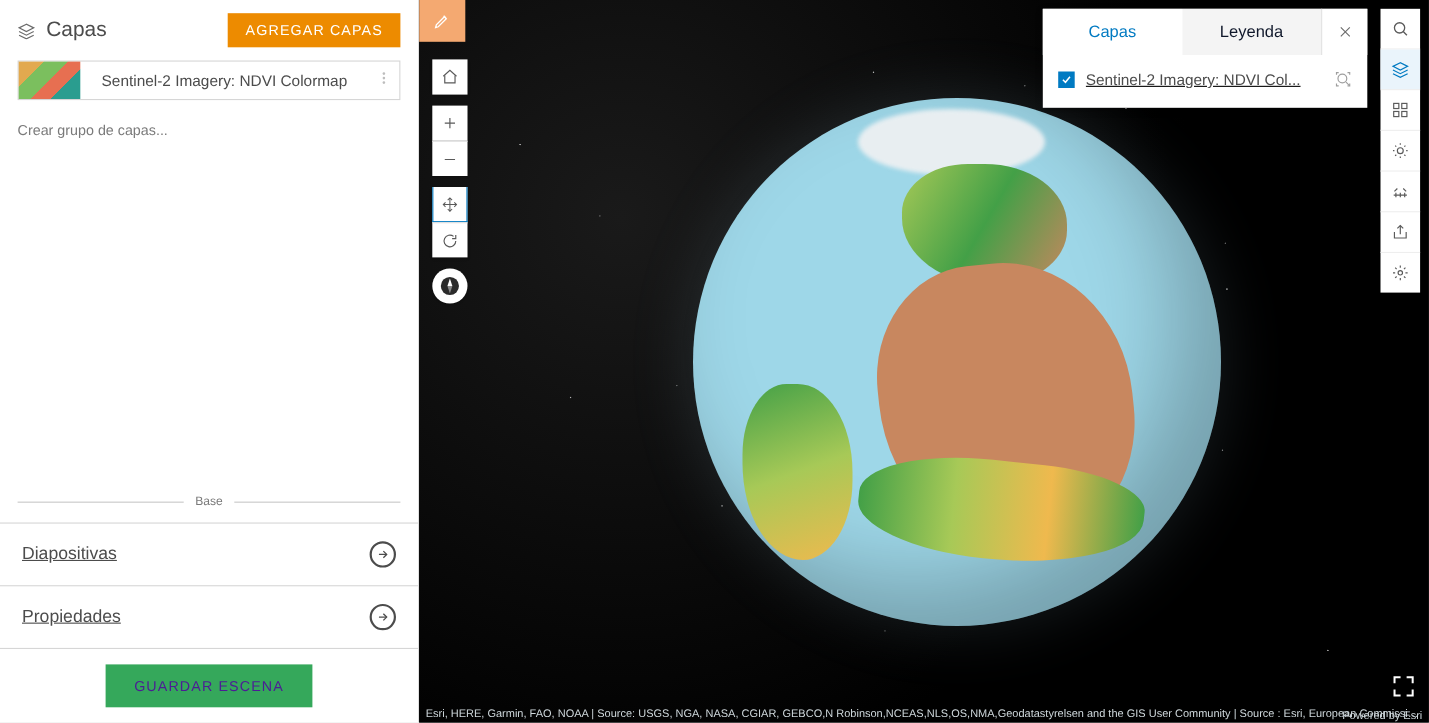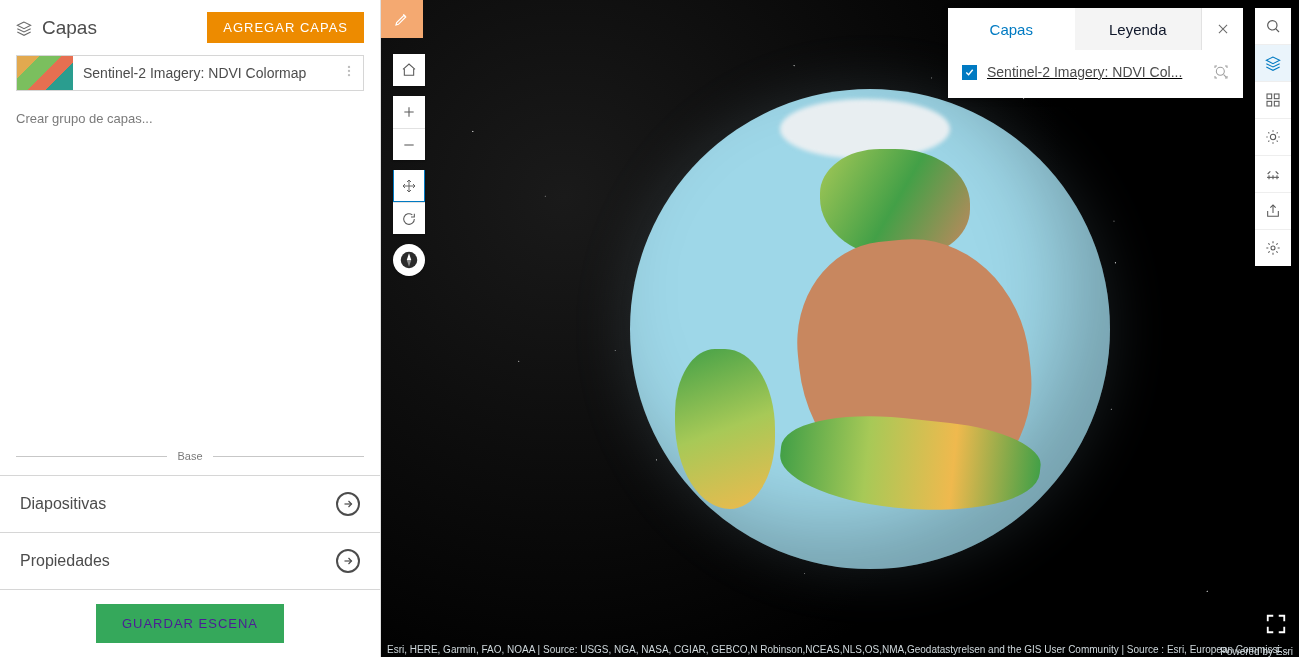--- a/index.html
+++ b/index.html
@@ -25,20 +25,21 @@
     border: none; padding: 8px 16px;
     font-size: 13px; letter-spacing: 1px; font-weight: 500;
     cursor: pointer;
   }
 
   .layer-row {
     margin: 0 16px 6px 16px;
     background: #fff; border: 1px solid #d6d6d6;
     display: flex; align-items: center;
     height: 36px;
+    text-align: center;
   }
   .layer-thumb {
     width: 56px; height: 34px;
     background: linear-gradient(135deg,#e2a94f 0 25%,#7bbf5e 25% 50%,#e76f51 50% 70%,#2a9d8f 70% 100%);
     flex: 0 0 auto;
   }
   .layer-name { flex: 1; padding: 0 10px; font-size: 14px; color: #4c4c4c; }
   .layer-more { width: 28px; text-align: center; color: #bdbdbd; cursor: pointer; }
 
   .create-group {
@@ -67,21 +68,21 @@
     width: 56px; height: 34px;
     background: linear-gradient(180deg,#cfe8f7 0 40%,#d6e2b6 40% 60%,#5d8fc2 60% 100%);
     flex: 0 0 auto;
   }
   .basemap-name { flex: 1; padding: 0 10px; font-size: 14px; color: #4c4c4c; }
   .basemap-more { width: 28px; text-align: center; color: #bdbdbd; cursor: pointer; }
 
   .accordion-item {
     border-top: 1px solid #d6d6d6;
     display: flex; align-items: center; justify-content: space-between;
-    padding: 16px 20px; font-size: 16px; color: #4c4c4c; cursor: pointer;
+    padding: 16px 20px; font-size: 16px; color: #4c4c4c; cursor: pointer; text-decoration: underline;
   }
   .accordion-item .arrow {
     width: 24px; height: 24px; border: 2px solid #4c4c4c; border-radius: 50%;
     display: flex; align-items: center; justify-content: center;
   }
   .accordion-item .arrow svg { width: 12px; height: 12px; }
 
   .save-bar { border-top: 1px solid #d6d6d6; padding: 14px 0; text-align: center; }
   .save-btn {
     background: #35a85b; color: #4c1d95; border: none;

